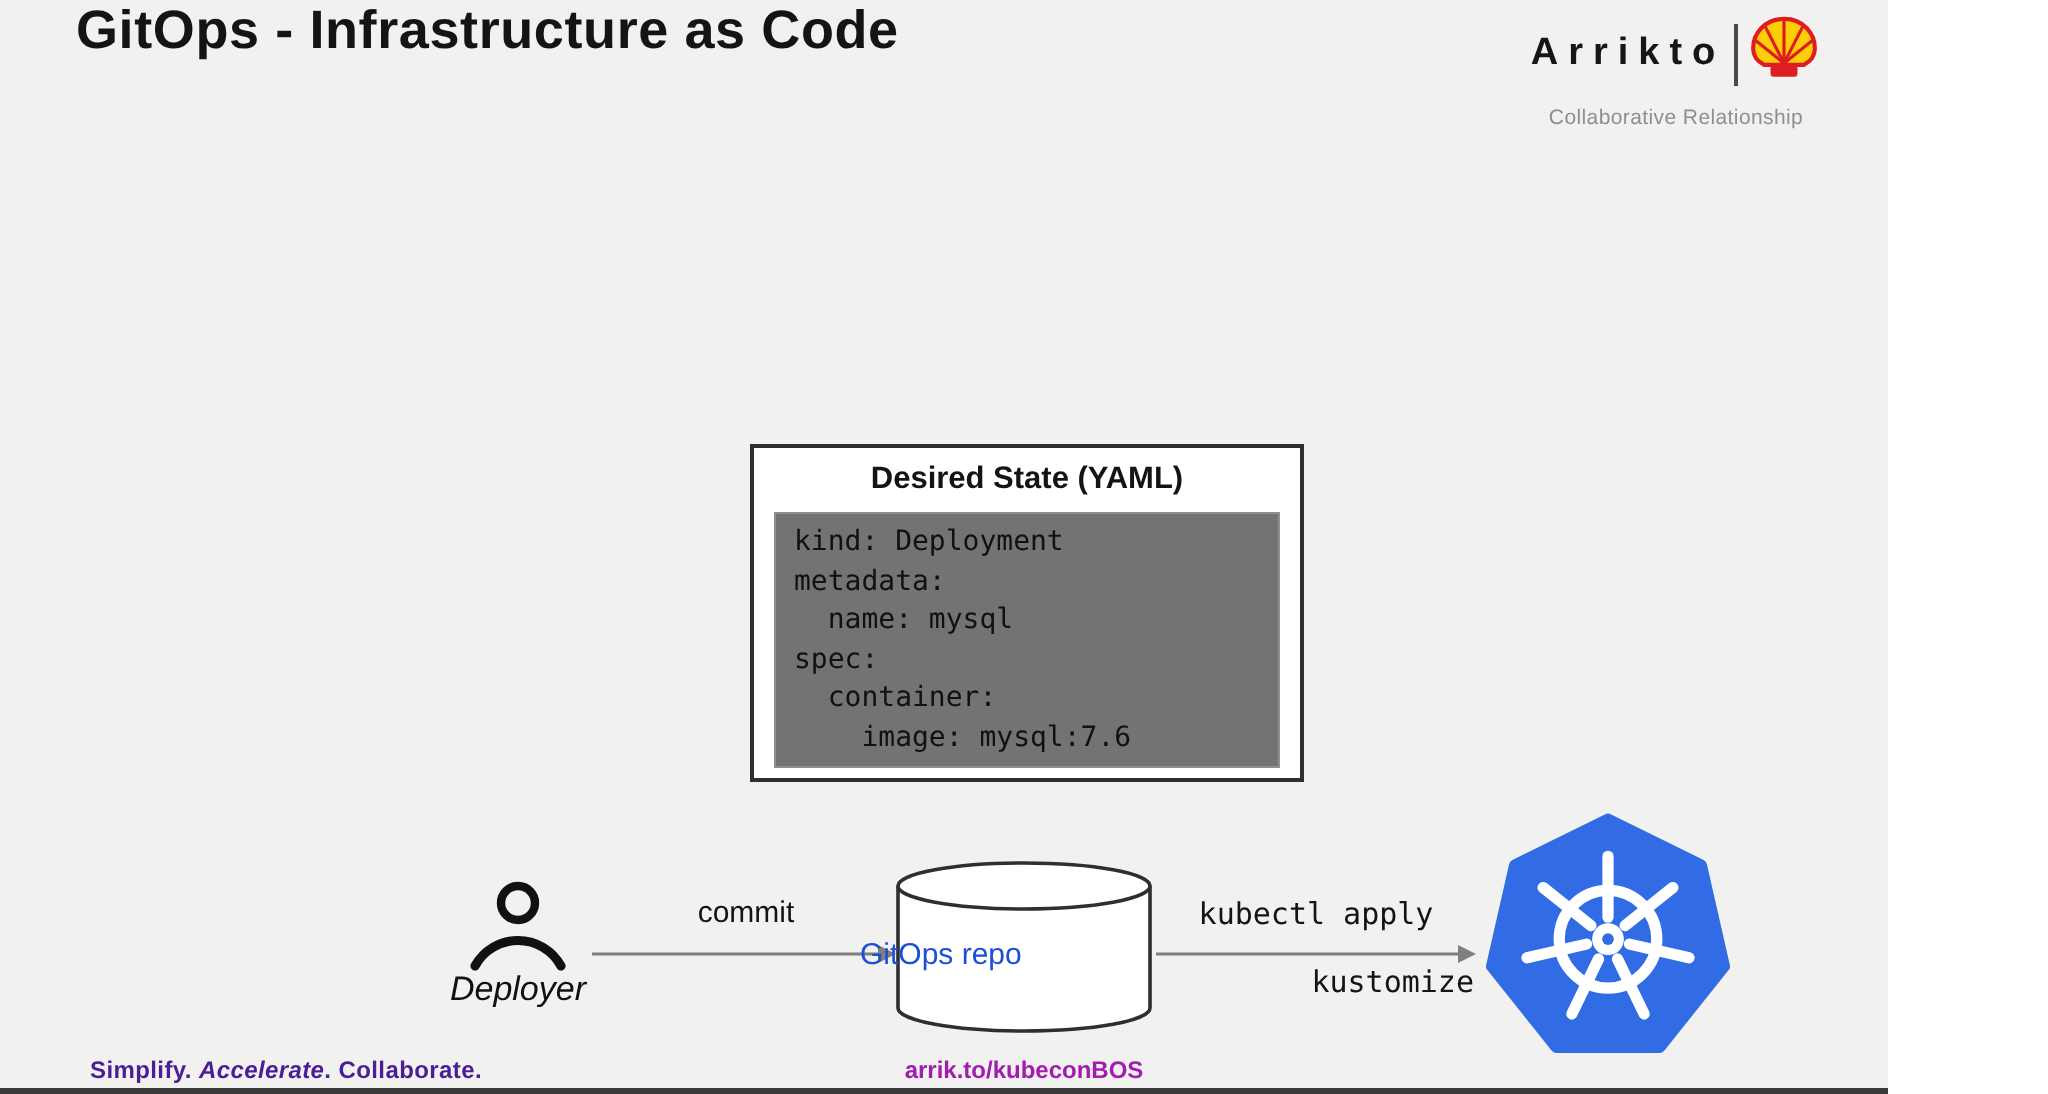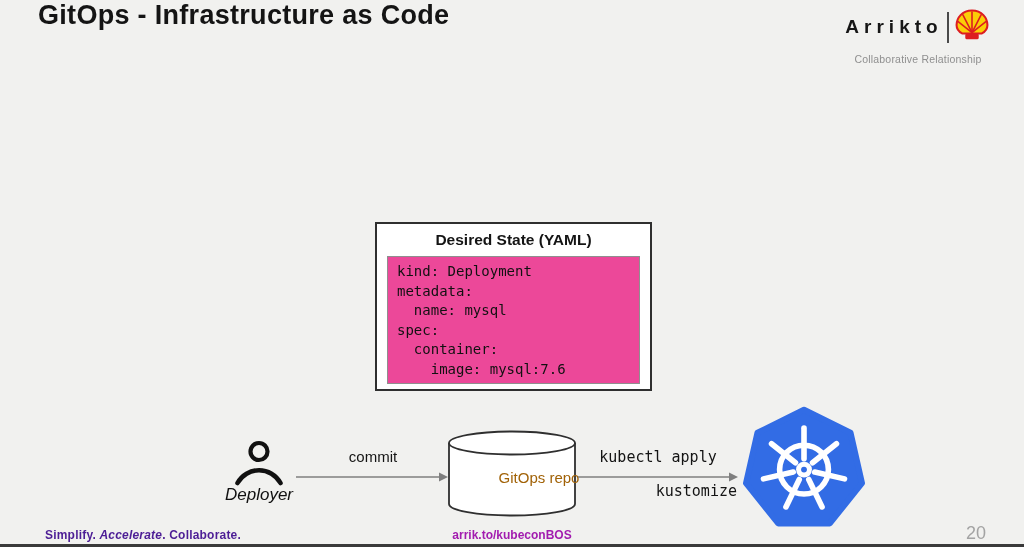--- a/index.html
+++ b/index.html
@@ -1,21 +1,21 @@
 <!DOCTYPE html>
 <html><head>
 <meta charset="utf-8">
 <style>
   * { margin: 0; padding: 0; box-sizing: border-box; }
   html, body { width: 1024px; height: 547px; }
   body { font-family: "Liberation Sans", sans-serif; }
 
   .slide {
     position: relative;
-    width: 1024px;
+    width: 944px;
     height: 547px;
     background: #f1f1ef;
     overflow: hidden;
   }
 
   
   .slide-title {
     position: absolute;
     left: 38px;
     top: 0px;
@@ -72,21 +72,21 @@
     margin-top: 7px;
     text-align: center;
     font-size: 15.5px;
     font-weight: 700;
     color: #141414;
   }
   .code-box {
     margin: 7px 10px 0 10px;
     height: 128px;
     border: 1px solid #8f8f8f;
-    background: #ec4899;
+    background: #737373;
     padding: 5px 9px;
     font-family: "DejaVu Sans Mono", monospace;
     font-size: 14px;
     line-height: 19.5px;
     color: #111111;
     white-space: pre;
     overflow: hidden;
   }
 
   
@@ -107,26 +107,25 @@
     left: 311px;
     top: 448px;
     width: 124px;
     text-align: center;
     font-size: 15px;
     color: #141414;
   }
   .cylinder { position: absolute; left: 447px; top: 430px; }
   .repo-label {
     position: absolute;
-    left: 474px;
+    left: 430px;
     top: 469px;
     width: 130px;
-    text-align: center;
-    font-size: 15px;
-    color: #a16207;
+    font-size: 15px;
+    color: #1d4ed8;
   }
   .arrow-2 { position: absolute; left: 578px; top: 470px; }
   .apply-label {
     position: absolute;
     left: 579px;
     top: 448px;
     width: 158px;
     text-align: center;
     font-family: "DejaVu Sans Mono", monospace;
     font-size: 15px;

